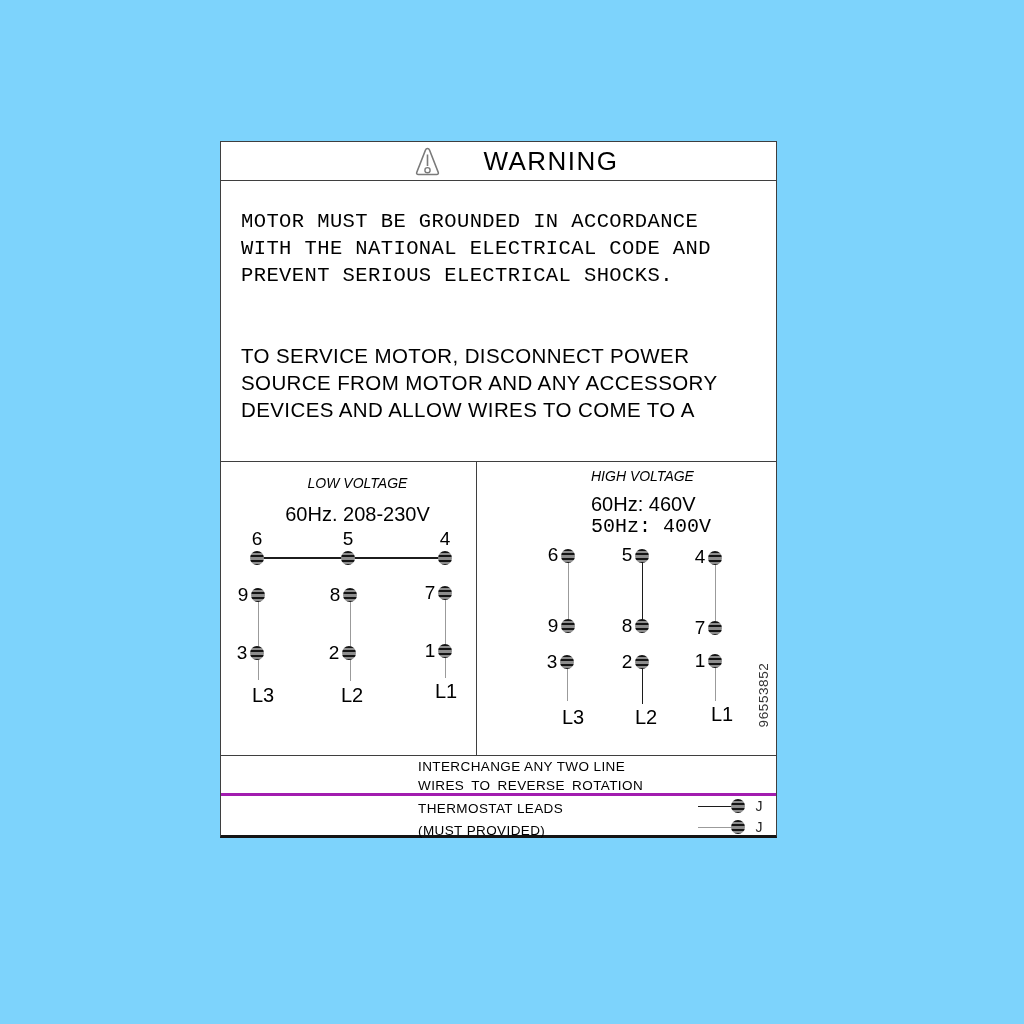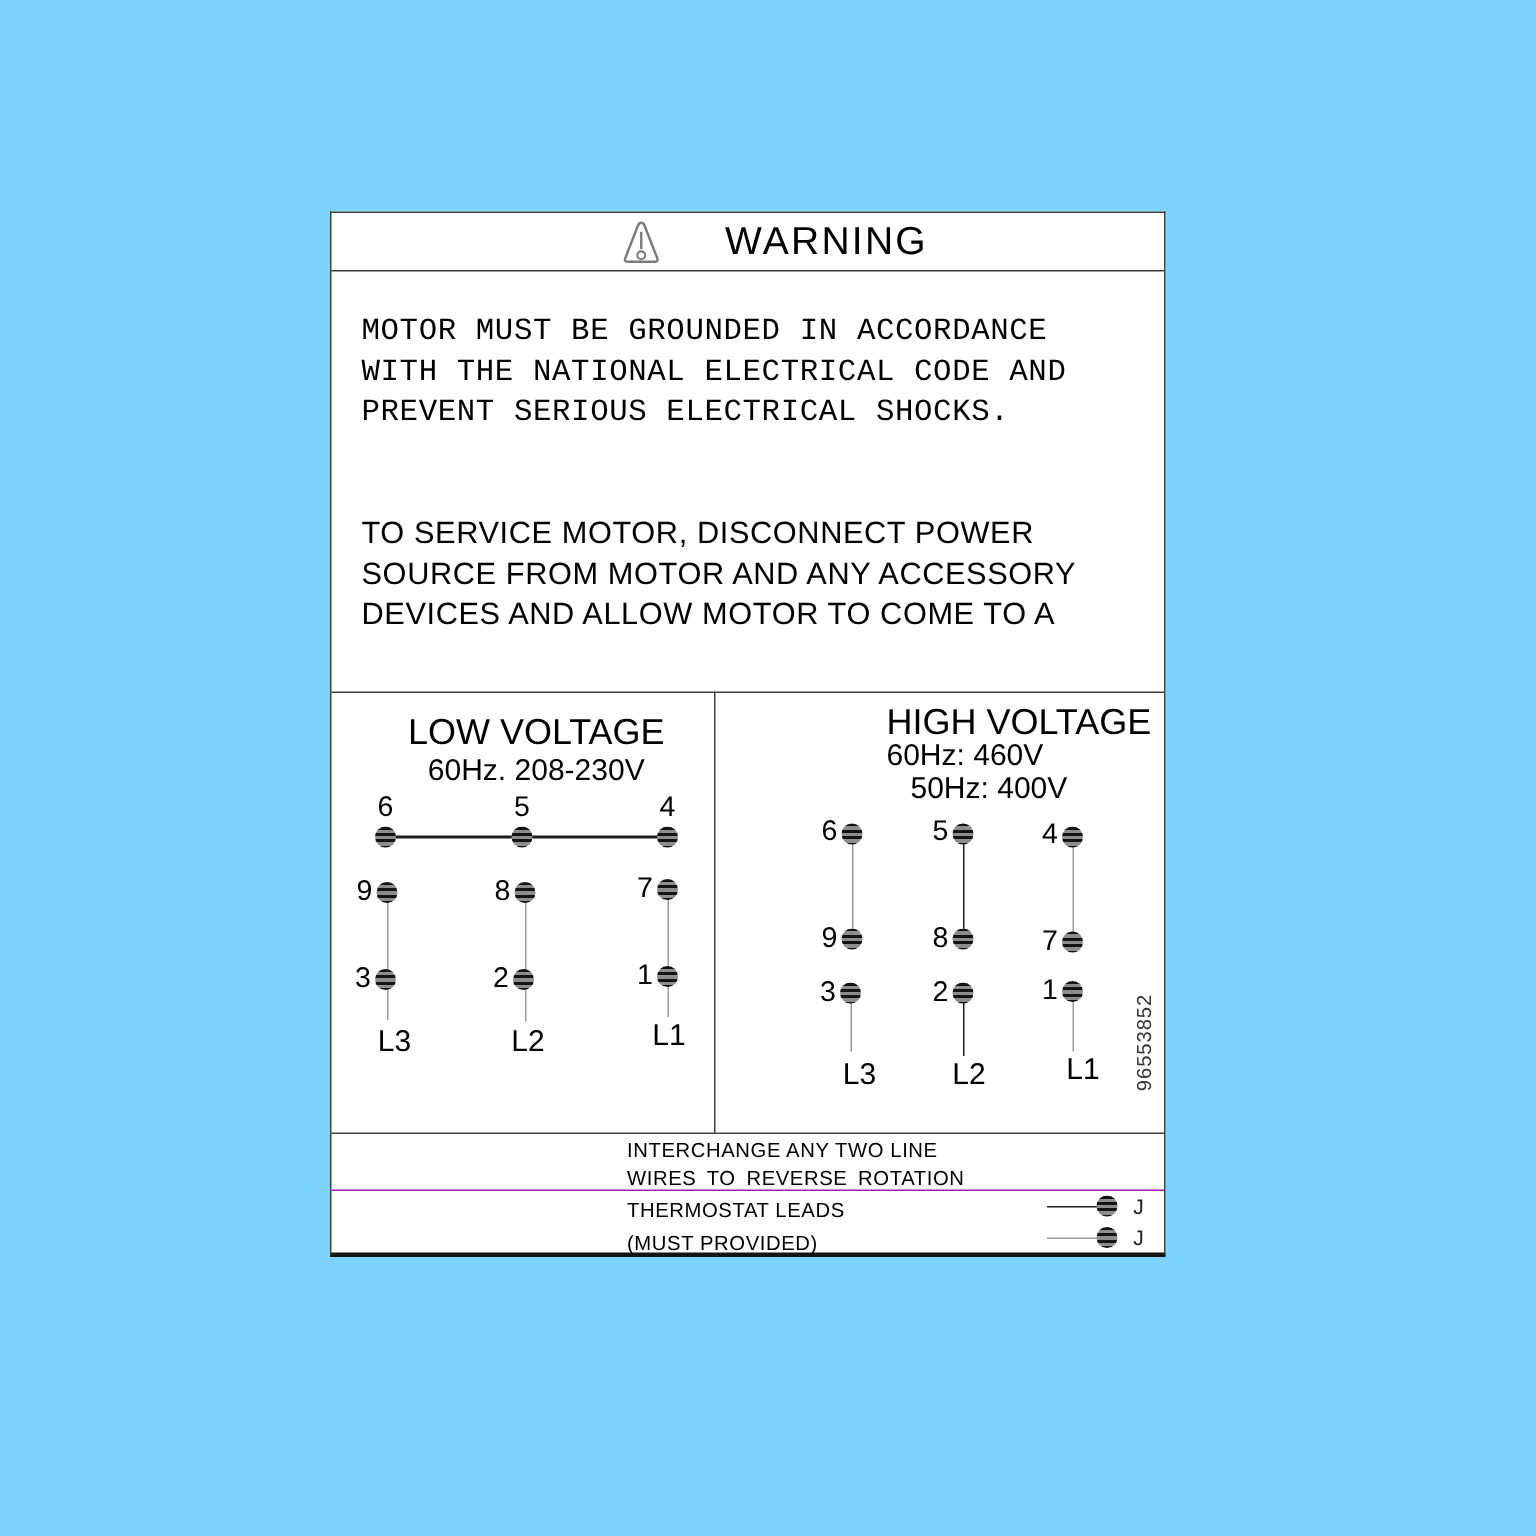--- a/index.html
+++ b/index.html
@@ -16,39 +16,39 @@
   .hdr-icon { position:absolute; left:193px; top:4px; }
 
   
   .para { position:absolute; left:20px; width:520px; font-size:20.5px; line-height:27px; letter-spacing:0.4px; }
   .p1 { top:66px;font-family:Liberation Mono, monospace; } .p2 { top:200px; }
 
   
   .col-divider { position:absolute; left:255px; top:319px; width:1px; height:294px; background:#3f3f3f; }
   .sec-divider { position:absolute; left:0; top:319px; width:100%; height:1px; background:#3f3f3f; }
 
-  .diag-title { position:absolute; font-size:24px; white-space:nowrap; }
+  .diag-title { position:absolute; font-size:14px; white-space:nowrap;font-style:italic; }
   .diag-sub   { position:absolute; font-size:20px; white-space:nowrap; }
   .ctr { left:10px; width:253px; text-align:center; }
 
   .num  { position:absolute; transform:translate(-50%,-50%); font-size:19px; white-space:nowrap; }
   .lead { position:absolute; transform:translate(-50%,-50%); font-size:20px; white-space:nowrap; }
   .dot  { position:absolute; width:14px; height:14px; margin:-7px 0 0 -7px; border-radius:50%;
           background:repeating-linear-gradient(to bottom,#141414 0 2px,#8d8d8d 2px 4.3px); }
   .hline { position:absolute; height:1.5px; }
   .vline { position:absolute; width:1.5px; }
   .gray  { background:#9b9b9b; }
   .black { background:#1c1c1c; }
 
   .pn { position:absolute; left:542px; top:553px; transform:translate(-50%,-50%) rotate(-90deg);
         font-size:13.5px; letter-spacing:0.6px; color:#333; white-space:nowrap; }
 
   
   .foot1 { position:absolute; left:0; top:613px; width:100%; height:38px; border-top:1px solid #3f3f3f; }
-  .foot2 { position:absolute; left:0; top:651px; width:100%; height:43px; border-top:1px solid #a21caf; }
+  .foot2 { position:absolute; left:0; top:651px; width:100%; height:43px; border-top:3px solid #a21caf; }
   .fline { position:absolute; left:197px; font-size:13.5px; letter-spacing:0.4px; white-space:nowrap; }
   .f1a { top:3px; } .f1b { top:22px; word-spacing:3px; }
   .f2a { top:5px; } .f2b { top:27px; }
   .jlbl { position:absolute; transform:translate(-50%,-50%); font-size:14px; color:#222; }
 </style>
 </head>
 <body>
 
 <div class="page">
   <div class="label">
@@ -65,21 +65,21 @@
     </div>
 
     <div class="para p1">
       <div>MOTOR MUST BE GROUNDED IN ACCORDANCE</div>
       <div>WITH THE NATIONAL ELECTRICAL CODE AND</div>
       <div>PREVENT SERIOUS ELECTRICAL SHOCKS.</div>
     </div>
     <div class="para p2">
       <div>TO SERVICE MOTOR, DISCONNECT POWER</div>
       <div>SOURCE FROM MOTOR AND ANY ACCESSORY</div>
-      <div>DEVICES AND ALLOW MOTOR TO COME TO A</div>
+      <div>DEVICES AND ALLOW WIRES TO COME TO A</div>
     </div>
 
     <div class="sec-divider"></div>
     <div class="col-divider"></div>
 
     <div class="diag-title ctr" style="top:333px;">LOW VOLTAGE</div>
     <div class="diag-sub ctr" style="top:361px;">60Hz. 208-230V</div>
 
     <div class="hline black" style="left:36px; top:415px; width:188px;"></div>
 
@@ -107,21 +107,21 @@
     <span class="dot" style="left:36px; top:511px;"></span>
     <span class="dot" style="left:128px; top:511px;"></span>
     <span class="dot" style="left:224px; top:509px;"></span>
 
     <span class="lead" style="left:42px; top:553px;">L3</span>
     <span class="lead" style="left:131px; top:553px;">L2</span>
     <span class="lead" style="left:225px; top:549px;">L1</span>
 
     <div class="diag-title" style="left:370px; top:326px;">HIGH VOLTAGE</div>
     <div class="diag-sub" style="left:370px; top:351px;">60Hz: 460V</div>
-    <div class="diag-sub" style="left:386px; top:373px;">50Hz: 400V</div>
+    <div class="diag-sub" style="left:370px; top:373px;font-family:Liberation Mono, monospace;">50Hz: 400V</div>
 
     <div class="vline gray" style="left:346.5px; top:414px; height:70px;"></div>
     <div class="vline gray" style="left:345.5px; top:520px; height:39px;"></div>
     <div class="vline black" style="left:420.5px; top:414px; height:70px;"></div>
     <div class="vline black" style="left:420.5px; top:520px; height:42px;"></div>
     <div class="vline gray" style="left:493.5px; top:416px; height:70px;"></div>
     <div class="vline gray" style="left:493.5px; top:519px; height:40px;"></div>
 
     <span class="num" style="left:332px; top:413px;">6</span>
     <span class="num" style="left:406px; top:413px;">5</span>

